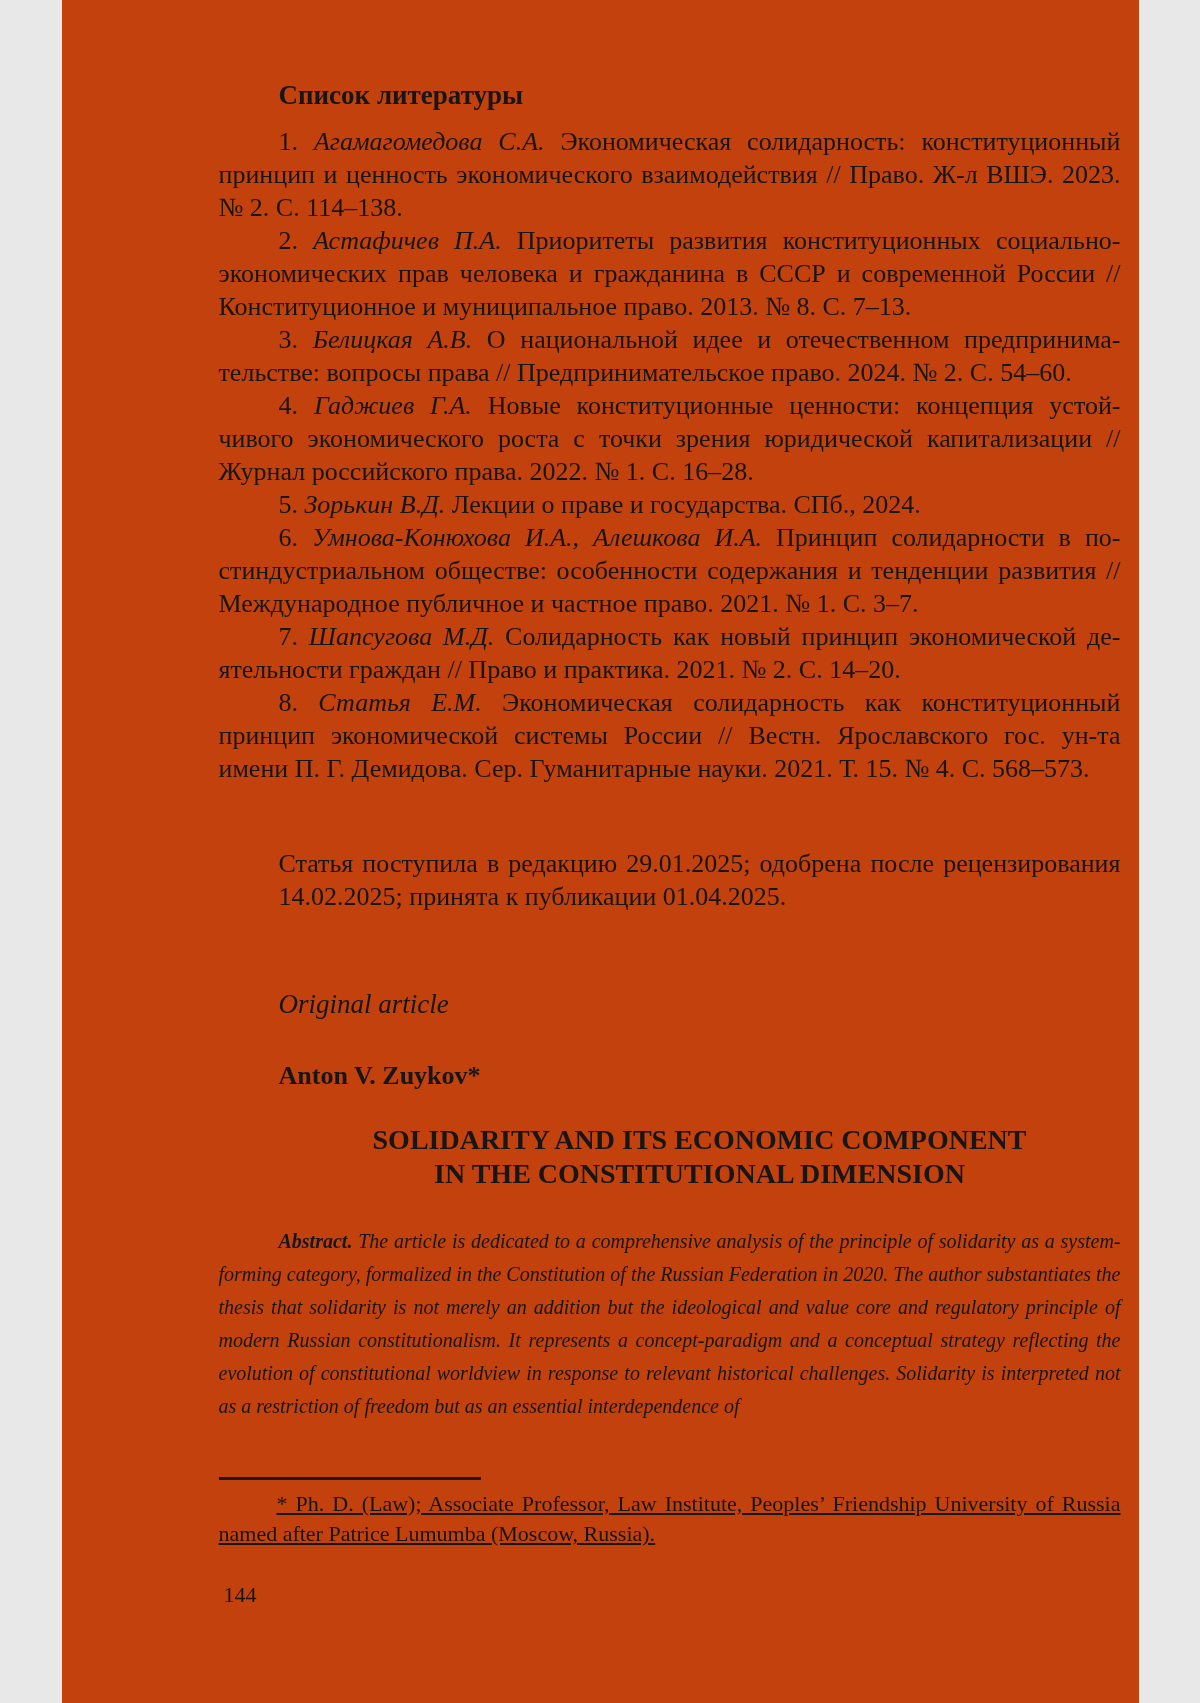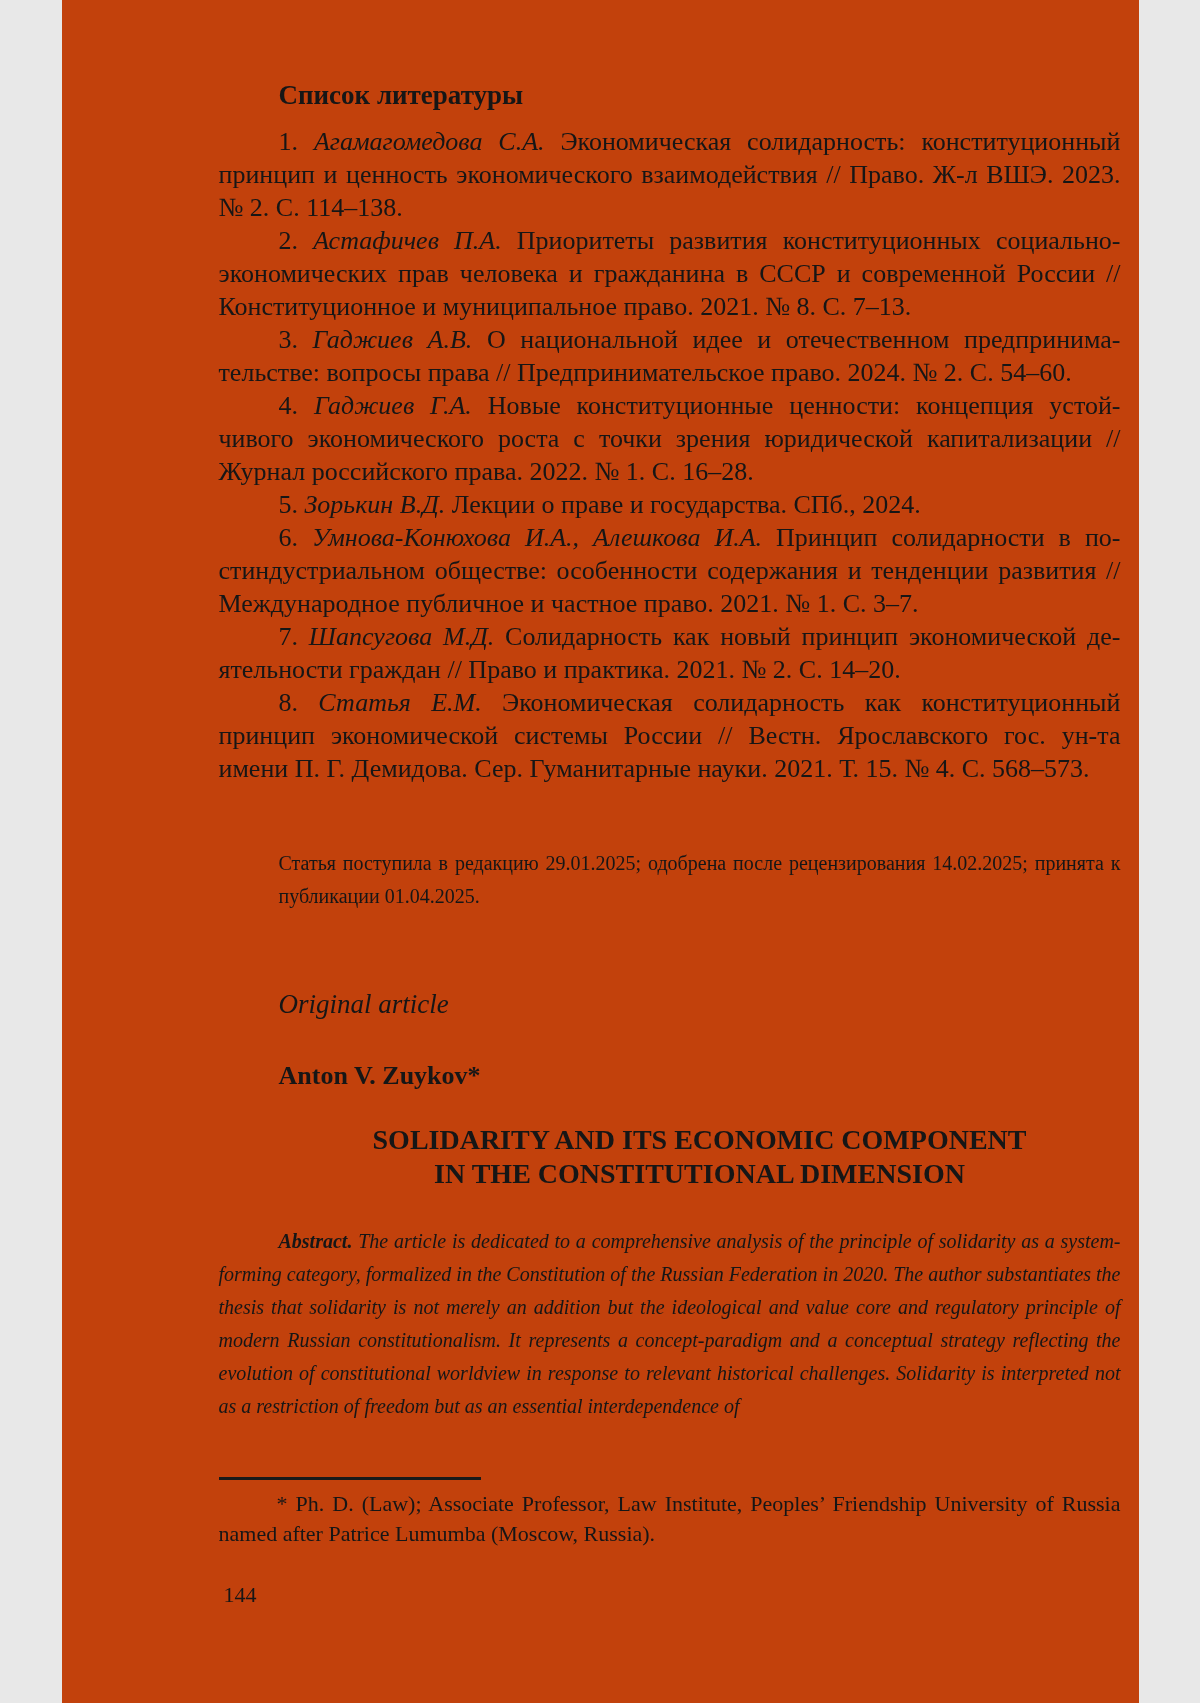--- a/index.html
+++ b/index.html
@@ -26,21 +26,21 @@
     margin: 0 0 13px 60px;
   }
   .ref {
     font-size: 26px;
     line-height: 33px;
     text-align: justify;
     text-indent: 60px;
     margin: 0;
   }
   .dates {
-    font-size: 20px;
+    font-size: 26px;
     line-height: 33px;
     text-align: justify;
     margin: 62px 0 0 60px;
   }
   .orig-label {
     font-size: 27px;
     line-height: 34px;
     font-style: italic;
     margin: 74px 0 0 60px;
   }
@@ -77,41 +77,42 @@
     height: 3px;
     background: #1a1a1a;
     margin: 0 0 9px 0;
   }
   .footnote {
     font-size: 22px;
     line-height: 30px;
     text-align: justify;
     text-indent: 58px;
     margin: 0;
+    text-decoration: underline;
   }
   .page-number {
     position: absolute;
     left: 162px;
     top: 1578px;
     font-size: 22px;
     line-height: 34px;
   }
 </style>
 </head>
 <body>
 
 <div class="page">
   <main class="content">
 
     <h2 class="ref-heading">Список литературы</h2>
 
     <section>
       <p class="ref"><span>1. </span><i>Агамагомедова С.А.</i><span> Экономическая солидарность: конституционный принцип и ценность экономического взаимодействия // Право. Ж-л ВШЭ. 2023. № 2. С. 114–138.</span></p>
-      <p class="ref"><span>2. </span><i>Астафичев П.А.</i><span> Приоритеты развития конституционных социально-экономических прав человека и гражданина в СССР и современной России // Конституционное и муниципальное право. 2021. № 8. С. 7–13.</span></p>
-      <p class="ref"><span>3. </span><i>Гаджиев А.В.</i><span> О национальной идее и отечественном предпринима­тельстве: вопросы права // Предпринимательское право. 2024. № 2. С. 54–60.</span></p>
+      <p class="ref"><span>2. </span><i>Астафичев П.А.</i><span> Приоритеты развития конституционных социально-экономических прав человека и гражданина в СССР и современной России // Конституционное и муниципальное право. 2013. № 8. С. 7–13.</span></p>
+      <p class="ref"><span>3. </span><i>Белицкая А.В.</i><span> О национальной идее и отечественном предпринима­тельстве: вопросы права // Предпринимательское право. 2024. № 2. С. 54–60.</span></p>
       <p class="ref"><span>4. </span><i>Гаджиев Г.А.</i><span> Новые конституционные ценности: концепция устой­чивого экономического роста с точки зрения юридической капитализации // Журнал российского права. 2022. № 1. С. 16–28.</span></p>
       <p class="ref"><span>5. </span><i>Зорькин В.Д.</i><span> Лекции о праве и государства. СПб., 2024.</span></p>
       <p class="ref"><span>6. </span><i>Умнова-Конюхова И.А., Алешкова И.А.</i><span> Принцип солидарности в по­стиндустриальном обществе: особенности содержания и тенденции развития // Международное публичное и частное право. 2021. № 1. С. 3–7.</span></p>
       <p class="ref"><span>7. </span><i>Шапсугова М.Д.</i><span> Солидарность как новый принцип экономической де­ятельности граждан // Право и практика. 2021. № 2. С. 14–20.</span></p>
       <p class="ref"><span>8. </span><i>Статья Е.М.</i><span> Экономическая солидарность как конституционный принцип экономической системы России // Вестн. Ярославского гос. ун-та имени П. Г. Демидова. Сер. Гуманитарные науки. 2021. Т. 15. № 4. С. 568–573.</span></p>
     </section>
 
     <p class="dates">Статья поступила в редакцию 29.01.2025; одобрена после рецен­зирования 14.02.2025; принята к публикации 01.04.2025.</p>
 
     <p class="orig-label">Original article</p>

